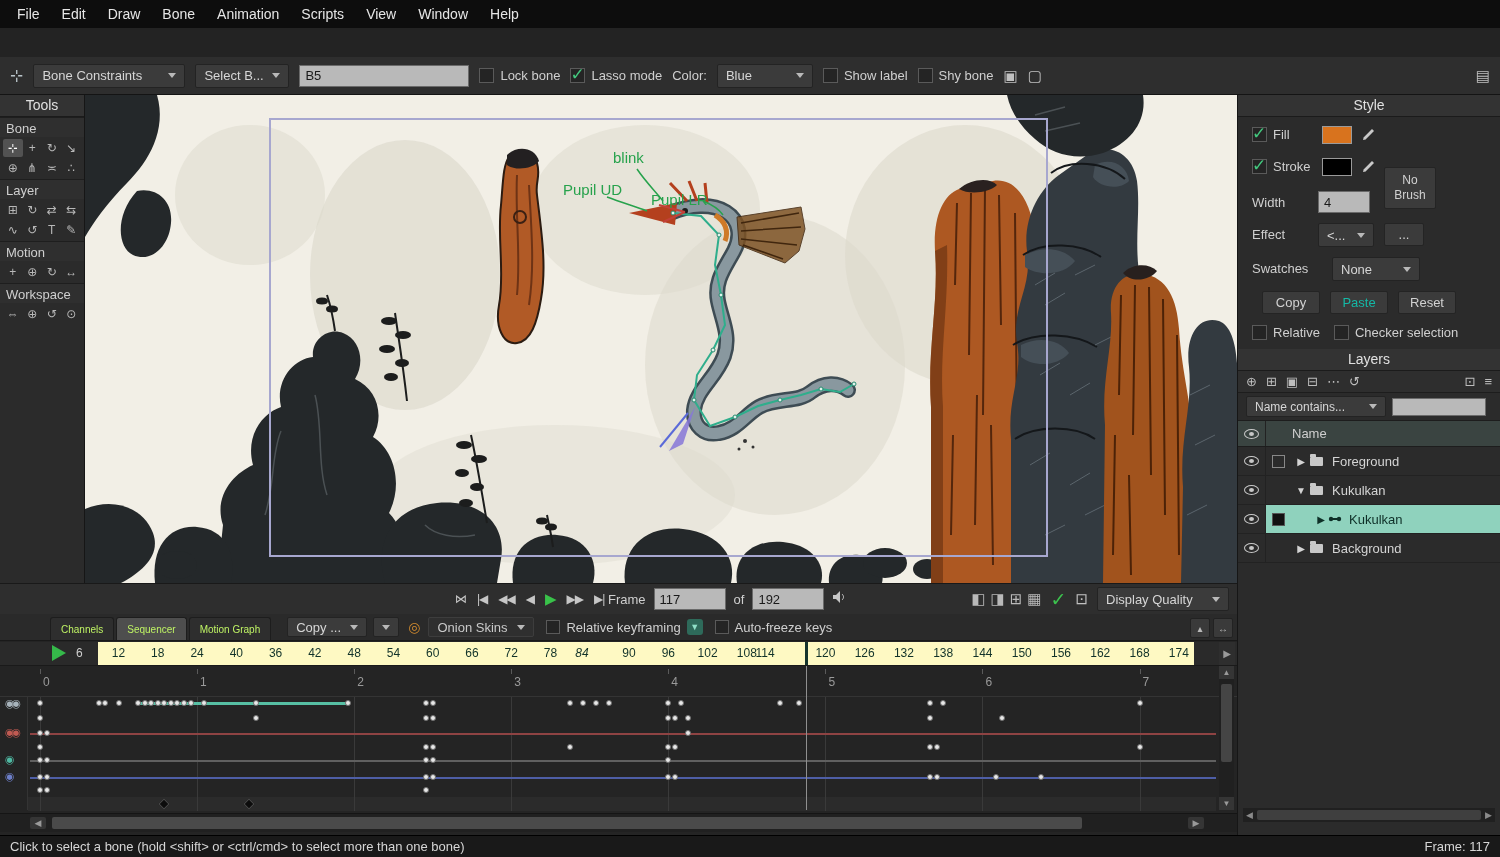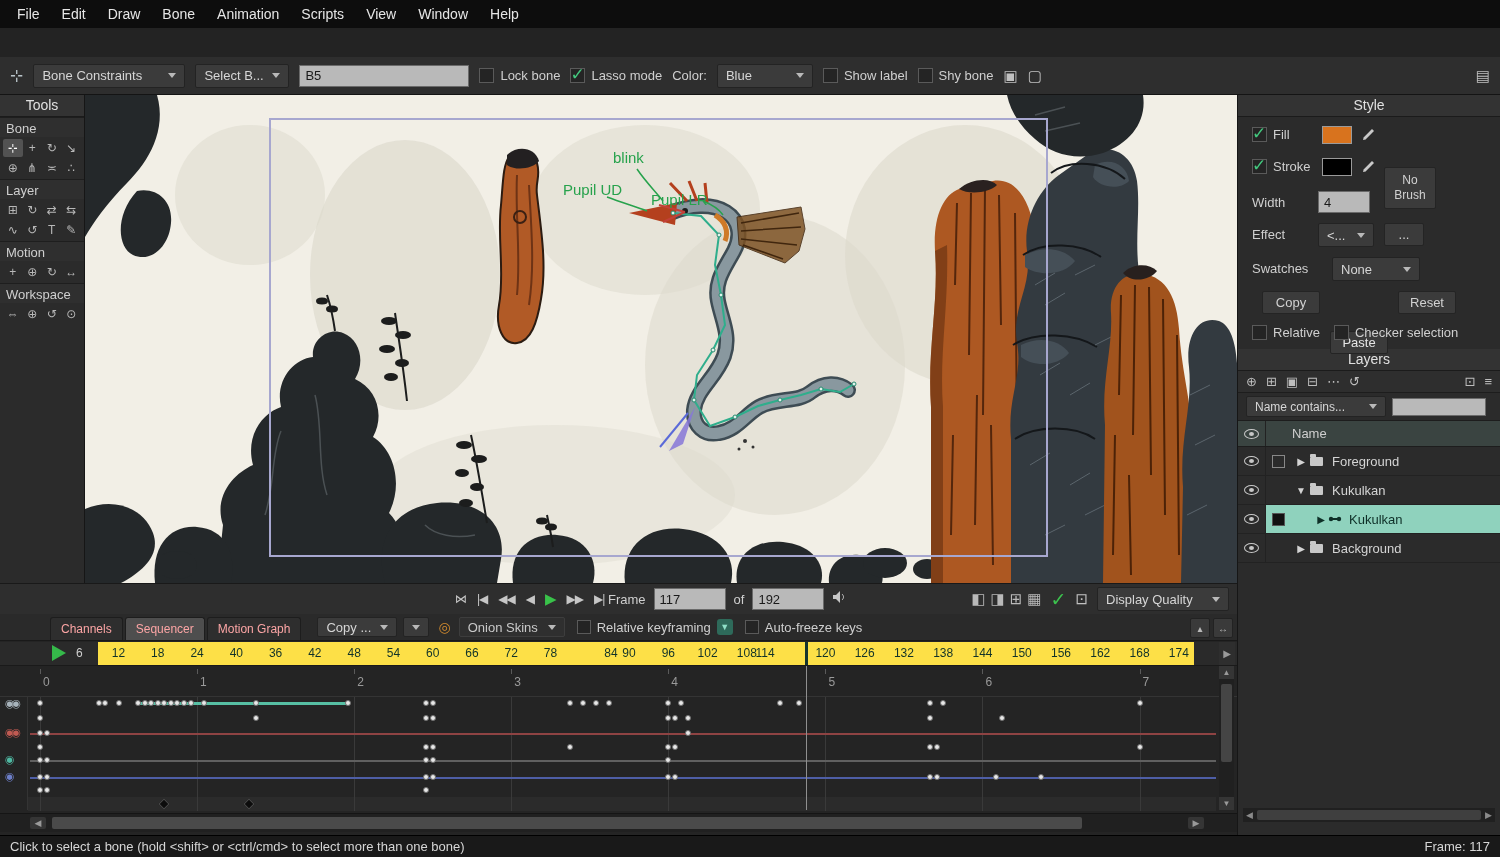--- a/index.html
+++ b/index.html
@@ -49,34 +49,34 @@
   .frame-group{position:absolute;left:608px;top:4px;display:flex;gap:8px;align-items:center;}
   .pb-right{position:absolute;right:8px;top:3px;display:flex;align-items:center;gap:9px;}
   .vm-icon{color:#b9b9b9;font-size:15px;}
   .bigcheck{color:#3cc24e;font-size:19px;font-weight:bold;}
   
   .timeline{position:absolute;left:0;top:614px;width:1237px;height:221px;background:#242424;}
   .tl-topbar{position:absolute;top:0;left:0;right:0;height:27px;background:#2a2a2a;border-bottom:1px solid #191919;
              display:flex;align-items:center;padding-left:50px;box-sizing:border-box;}
   .tl-corner{position:absolute;left:9px;top:5px;color:#9a9a9a;font-size:13px;}
   #tl-tabs{display:flex;align-items:flex-end;height:100%;}
-  .tl-tab{height:22px;padding:0 10px;display:flex;align-items:center;color:#fca5a5;font-size:12px;background:#2e2e2e;
+  .tl-tab{height:22px;padding:0 10px;display:flex;align-items:center;color:#bef264;font-size:10px;background:#2e2e2e;
           border:1px solid #1d1d1d;border-bottom:none;border-radius:3px 3px 0 0;margin-right:2px;align-self:flex-end;}
   .tl-tab.active{background:#4e4e4e;}
   .tl-right{position:absolute;right:4px;top:4px;display:flex;gap:3px;}
   .mini-btn{width:18px;height:18px;background:#3a3a3a;border:1px solid #222;color:#b9b9b9;font-size:10px;
             display:flex;align-items:center;justify-content:center;border-radius:2px;}
   .mini-teal{width:16px;height:16px;background:#2e6a5a;border-radius:3px;color:#8fe0c8;font-size:9px;
              display:flex;align-items:center;justify-content:center;}
   .onion-circle{color:#d08a2e;font-size:14px;}
   .ruler{position:absolute;top:28px;left:0;width:1237px;height:23px;background:#2a2a2a;}
   .play-btn{position:absolute;left:52px;top:3px;width:0;height:0;border-top:8px solid transparent;
             border-bottom:8px solid transparent;border-left:14px solid #35b94a;}
   .start-frame{position:absolute;left:76px;top:4px;color:#cfcfcf;font-size:12px;}
-  .ruler-band{position:absolute;left:98px;top:0;width:1096px;height:38px;background:#fde047;}
+  .ruler-band{position:absolute;left:98px;top:0;width:1096px;height:38px;background:#fef9c3;}
   .rnum{position:absolute;top:4px;width:26px;text-align:center;font-size:12px;color:#113229;}
   .band-marker{position:absolute;top:0;bottom:0;width:3px;background:#16352d;}
   .ruler-right{position:absolute;left:1219px;top:0;width:16px;height:23px;color:#9a9a9a;font-size:10px;
                display:flex;align-items:center;justify-content:center;background:#2e2e2e;}
   .seconds{position:absolute;top:51px;left:0;width:1237px;height:31px;background:#242424;border-top:1px solid #1a1a1a;box-sizing:border-box;}
   .stick{position:absolute;top:3px;width:1px;height:5px;background:#5a5a5a;}
   .snum{position:absolute;top:9px;font-size:12px;color:#9a9a9a;}
   .tracks{position:absolute;top:82px;left:0;width:1237px;height:114px;background:#242424;border-top:1px solid #343434;box-sizing:border-box;}
   .vgrid{position:absolute;top:0;height:114px;width:1px;background:#3a3a3a;}
   .tline{position:absolute;left:30px;width:1186px;height:2px;}
@@ -98,21 +98,21 @@
   .style-body{position:relative;height:232px;}
   .pos-fill{position:absolute;left:14px;top:10px;}
   .swatch{width:30px;height:18px;border:1px solid #9a9a9a;display:inline-block;box-sizing:border-box;}
   #fill-swatch{position:absolute;left:84px;top:9px;}
   #stroke-swatch{position:absolute;left:84px;top:41px;}
   .pencil{position:absolute;}
   .pencil.fill{left:124px;top:10px;}
   .pencil.stroke{left:124px;top:42px;}
   .pos-stroke{position:absolute;left:14px;top:42px;}
   .btn{background:#3b3b3b;border:1px solid #242424;color:#d2d2d2;font-size:13px;height:23px;min-width:58px;border-radius:2px;font-family:inherit;}
-  .btn.disabled{color:#e5e5e5;margin-top:40px;}
+  .btn.disabled{color:#14b8a6;}
   .nobrush{position:absolute;left:146px;top:50px;width:52px;height:42px;min-width:0;font-size:12px;line-height:1.25;}
   .pos-width-label{position:absolute;left:14px;top:78px;}
   .pos-width-input{position:absolute;left:80px;top:74px;width:52px;}
   .pos-effect-label{position:absolute;left:14px;top:110px;}
   .pos-effect-dd{position:absolute;left:80px;top:106px;width:56px;}
   .pos-effect-more{position:absolute;left:146px;top:106px;width:40px;min-width:0;height:23px;}
   .pos-swatches-label{position:absolute;left:14px;top:144px;}
   .pos-swatches-dd{position:absolute;left:94px;top:140px;width:88px;}
   .btn-row{position:absolute;left:24px;top:174px;display:flex;gap:10px;}
   .check-row{position:absolute;left:14px;top:208px;display:flex;gap:14px;}
@@ -445,21 +445,21 @@
           <span class="rnum" style="left: 86.08px;">24</span>
           <span class="rnum" style="left: 125.35px;">40</span>
           <span class="rnum" style="left: 164.62px;">36</span>
           <span class="rnum" style="left: 203.89px;">42</span>
           <span class="rnum" style="left: 243.16px;">48</span>
           <span class="rnum" style="left: 282.43px;">54</span>
           <span class="rnum" style="left: 321.7px;">60</span>
           <span class="rnum" style="left: 360.97px;">66</span>
           <span class="rnum" style="left: 400.24px;">72</span>
           <span class="rnum" style="left: 439.51px;">78</span>
-          <span class="rnum" style="left: 500px;">84</span>
+          <span class="rnum" style="left: 471px; font-style: italic;">84</span>
           <span class="rnum" style="left: 518.05px;">90</span>
           <span class="rnum" style="left: 557.32px;">96</span>
           <span class="rnum" style="left: 596.59px;">102</span>
           <span class="rnum" style="left: 635.86px;">108</span>
           <span class="rnum" style="left: 654px;">114</span>
           <span class="rnum" style="left: 714.4px;">120</span>
           <span class="rnum" style="left: 753.67px;">126</span>
           <span class="rnum" style="left: 792.94px;">132</span>
           <span class="rnum" style="left: 832.21px;">138</span>
           <span class="rnum" style="left: 871.48px;">144</span>

